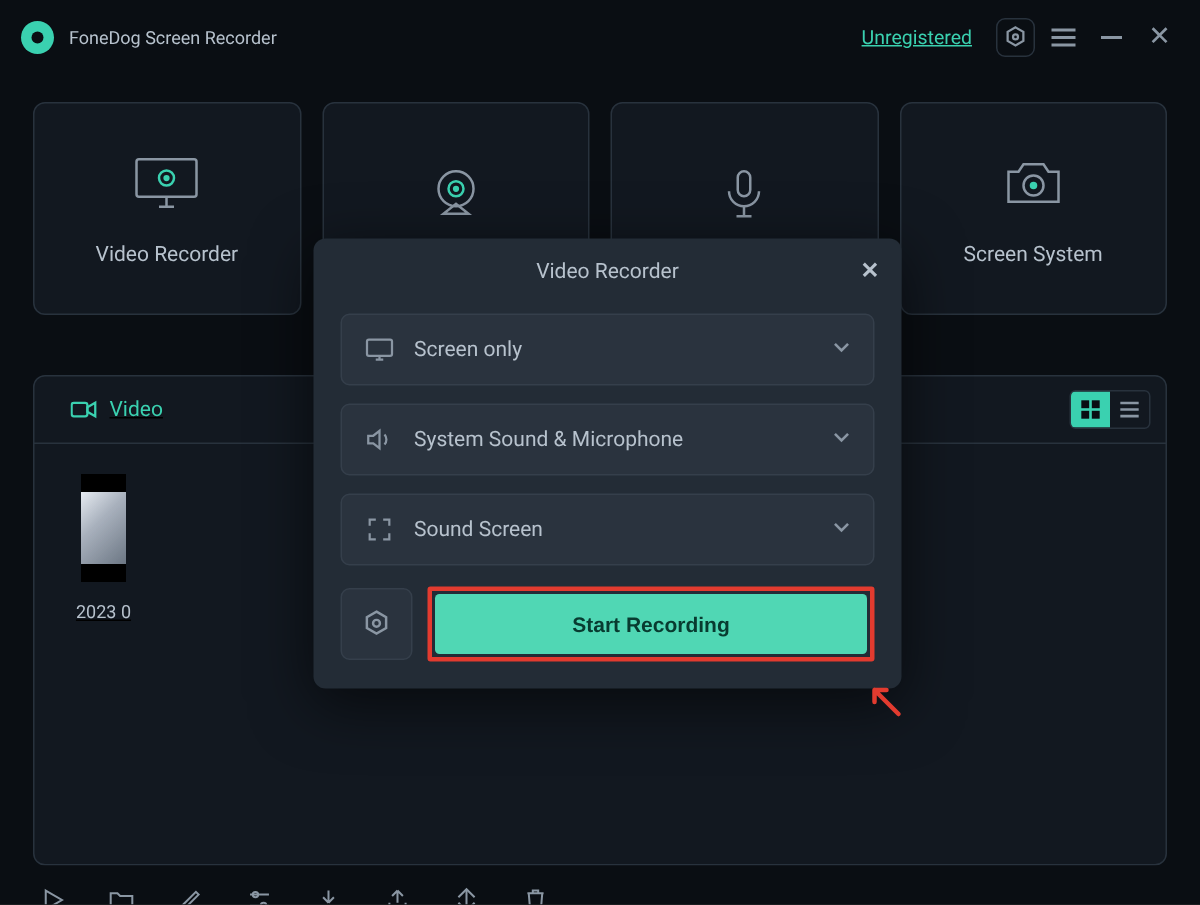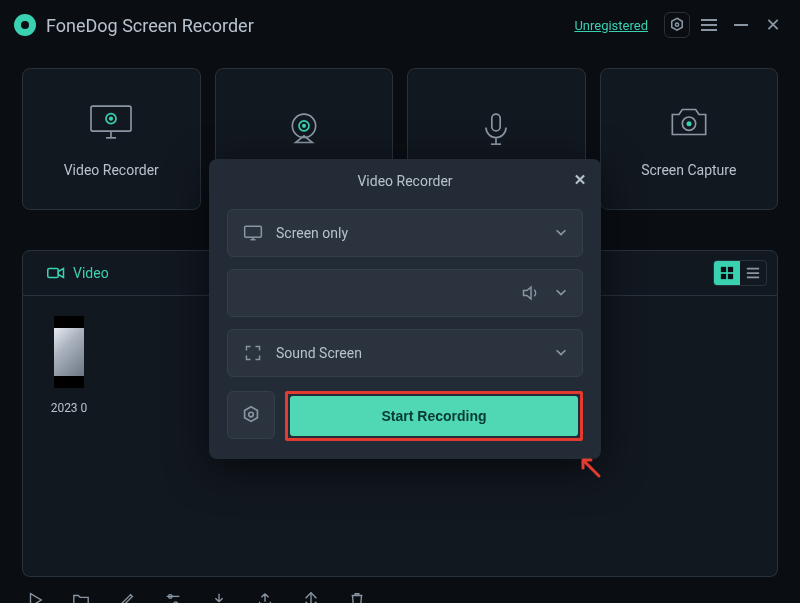--- a/index.html
+++ b/index.html
@@ -18,39 +18,39 @@
   html,body{margin:0;padding:0;height:100%;font-family:-apple-system,"Segoe UI",Roboto,Arial,sans-serif;}
   body{background:#3a3a3a;display:flex;align-items:flex-start;justify-content:flex-start;}
   .window{
     width:800px;height:603px;background:var(--bg);position:relative;overflow:hidden;border-radius:0;
   }
 
   
   .titlebar{height:50px;display:flex;align-items:center;padding:0 14px;}
   .logo-circle{width:22px;height:22px;border-radius:50%;background:var(--accent);position:relative;margin-right:10px;}
   .logo-circle::after{content:"";position:absolute;left:7px;top:7px;width:8px;height:8px;border-radius:50%;background:#0a0e13;}
-  .app-title{color:var(--text);font-size:18px;}
+  .app-title{color:var(--text);font-size:12px;}
   .titlebar .spacer{flex:1;}
   .title-link{color:var(--accent);text-decoration:underline;font-size:13px;margin-right:10px;cursor:pointer;}
   .tbtn{width:26px;height:26px;display:flex;align-items:center;justify-content:center;color:var(--icon);cursor:pointer;margin-left:6px;}
   .tbtn svg{width:18px;height:18px;}
   .hex-gear{border:1px solid var(--line);border-radius:6px;width:24px;height:24px;display:flex;align-items:center;justify-content:center;}
   .ham-lines{display:flex;flex-direction:column;gap:3px;}
   .ham-lines span{display:block;width:16px;height:2px;background:var(--icon);}
   .winmin{width:14px;height:2px;background:var(--icon);}
   .winclose{font-size:18px;line-height:1;color:var(--icon);}
 
   
   .modes{display:flex;gap:14px;padding:18px 22px 0 22px;}
   .mode-card{flex:1;height:140px;background:var(--panel);border:1px solid var(--line);border-radius:8px;display:flex;flex-direction:column;align-items:center;justify-content:center;color:var(--text);cursor:pointer;}
   .mode-card .mlabel{margin-top:18px;font-size:14px;}
   .mode-card svg{width:50px;height:44px;}
 
   
-  .lib{margin:40px 22px 0 22px;background:transparent;}
+  .lib{margin:40px 22px 0 22px;background:transparent;text-decoration:underline;}
   .lib-tabs{height:44px;display:flex;align-items:center;border:1px solid var(--line);border-radius:8px 8px 0 0;background:var(--panel);padding:0 10px;}
   .lib-tab{display:flex;align-items:center;gap:8px;color:var(--text-dim);font-size:14px;padding:0 14px;height:100%;cursor:pointer;}
   .lib-tab.active{color:var(--accent);}
   .lib-tab svg{width:18px;height:16px;}
   .lib-tabs .spacer{flex:1;}
   .viewmodes{display:flex;border:1px solid var(--line);border-radius:4px;overflow:hidden;}
   .viewmodes .vm{width:26px;height:24px;display:flex;align-items:center;justify-content:center;cursor:pointer;color:var(--icon);}
   .viewmodes .vm.active{background:var(--accent);color:#0a0e13;}
   .vm svg{width:14px;height:14px;}
 
@@ -63,27 +63,27 @@
   
   .toolbar{height:46px;display:flex;align-items:center;gap:20px;padding:0 22px;}
   .tool{width:26px;height:26px;display:flex;align-items:center;justify-content:center;color:var(--icon);cursor:pointer;}
   .tool svg{width:18px;height:18px;}
 
   
   .popup{position:absolute;left:209px;top:159px;width:392px;background:var(--panel3);border-radius:8px;box-shadow:0 10px 40px rgba(0,0,0,0.6);padding:0 0 18px 0;}
   .pop-head{height:44px;display:flex;align-items:center;justify-content:center;position:relative;color:var(--text);font-size:14px;}
   .pop-close{position:absolute;right:10px;top:10px;width:22px;height:22px;display:flex;align-items:center;justify-content:center;color:var(--text);cursor:pointer;font-size:15px;font-weight:bold;}
   .pop-body{padding:6px 18px 0 18px;display:flex;flex-direction:column;gap:12px;}
-  .dropdown{height:46px;background:#2a333e;border:1px solid #353f4b;border-radius:6px;display:flex;align-items:center;padding:0 14px;color:var(--text);font-size:14px;cursor:pointer;justify-content:flex-end;}
+  .dropdown{height:46px;background:#2a333e;border:1px solid #353f4b;border-radius:6px;display:flex;align-items:center;padding:0 14px;color:var(--text);font-size:14px;cursor:pointer;}
   .dropdown .dd-icon{width:22px;height:22px;display:flex;align-items:center;justify-content:center;color:var(--icon);margin-right:12px;}
   .dropdown .dd-icon svg{width:20px;height:18px;}
   .dropdown .dd-label{flex:1;}
   .dropdown .chev{color:var(--icon);}
   .dropdown .chev svg{width:14px;height:14px;}
-  .pop-action{display:flex;gap:10px;margin-top:2px;}
+  .pop-action{display:flex;gap:10px;margin-top:2px;align-items:center;}
   .gear-sq{width:46px;height:46px;background:#2a333e;border:1px solid #353f4b;border-radius:6px;display:flex;align-items:center;justify-content:center;color:var(--icon);cursor:pointer;}
   .gear-sq svg{width:22px;height:22px;}
   .start-wrap{flex:1;border:3px solid var(--red);border-radius:2px;padding:2px;}
   .start-btn{width:100%;height:40px;background:#50d7b4;border:none;border-radius:3px;font-size:14px;font-weight:600;color:#083b30;cursor:pointer;}
 
   
   .anno-arrow{position:absolute;left:575px;top:452px;pointer-events:none;}
   .anno-arrow svg{width:30px;height:30px;}
 
 </style>
@@ -147,21 +147,21 @@
           <line x1="24" y1="42" x2="36" y2="42"></line>
       </svg>
       <div class="mlabel"></div>
     </div>
     <div class="mode-card">
       <svg viewBox="0 0 60 50" stroke="#8a96a3" stroke-width="2" fill="none">
         <path d="M10 16h8l4-6h16l4 6h8v24H10z"></path>
           <circle cx="30" cy="27" r="8"></circle>
           <circle cx="30" cy="27" r="3" fill="var(--accent)" stroke="none"></circle>
       </svg>
-      <div class="mlabel">Screen Capture</div>
+      <div class="mlabel">Screen System</div>
     </div>
   </div>
 
   <div class="lib">
     <div class="lib-tabs">
       <div class="lib-tab active">
         <svg viewBox="0 0 24 20" fill="none" stroke="currentColor" stroke-width="2">
             <rect x="1" y="4" width="14" height="12" rx="2"></rect>
             <path d="M15 8l7-4v12l-7-4z"></path>
           </svg>
@@ -267,20 +267,21 @@
               <path d="M3 6l5 5 5-5"></path>
             </svg></div>
       </div>
       <div class="dropdown">
         <div class="dd-icon">
             <svg viewBox="0 0 24 20" fill="none" stroke="currentColor" stroke-width="1.8">
               <path d="M3 7v6h4l5 4V3L7 7H3z"></path>
               <path d="M16 6a6 6 0 0 1 0 8"></path>
             </svg>
           </div>
+        <div class="dd-label">System Sound &amp; Microphone</div>
         <div class="chev"><svg viewBox="0 0 16 16" fill="none" stroke="currentColor" stroke-width="2">
               <path d="M3 6l5 5 5-5"></path>
             </svg></div>
       </div>
       <div class="dropdown">
         <div class="dd-icon">
             <svg viewBox="0 0 22 22" fill="none" stroke="currentColor" stroke-width="1.8">
               <path d="M3 8V3h5M19 8V3h-5M3 14v5h5M19 14v5h-5"></path>
             </svg>
           </div>

